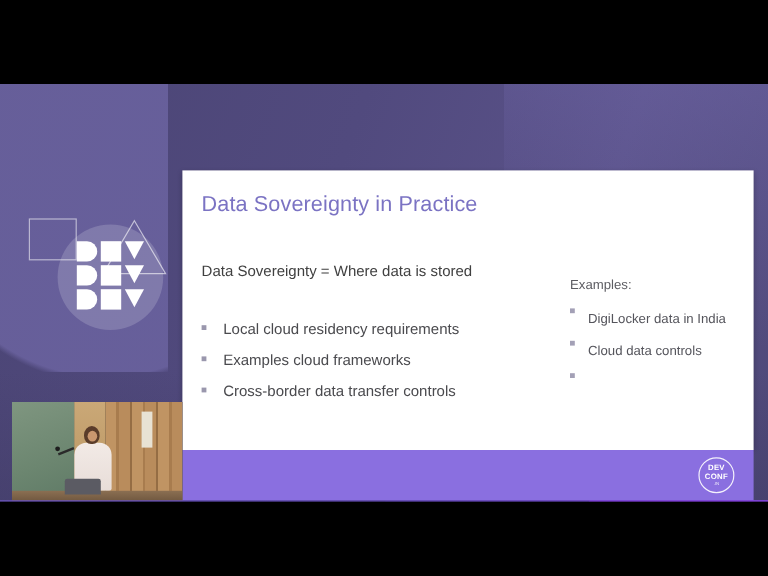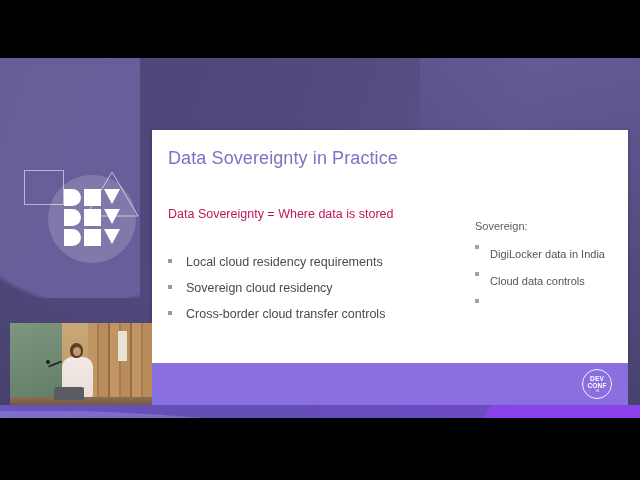--- a/index.html
+++ b/index.html
@@ -7,21 +7,21 @@
   body { font-family:"Liberation Sans", sans-serif; }
 
   #stage { position:relative; width:640px; height:480px; background:#000; }
 
   
   .letterbox { position:absolute; left:0; width:640px; background:#000; z-index:60; }
   #lb-top { top:0; height:58px; }
   #lb-bottom { top:418px; height:62px; }
 
   
-  #video { position:absolute; left:0; top:58px; width:640px; height:360px; overflow:hidden;
+  #video { position:absolute; left:0; top:70px; width:640px; height:360px; overflow:hidden;
            background:linear-gradient(110deg,#4b4575 0%,#514a7e 40%,#5a5289 70%,#4e4878 100%); }
 
   .bgshape { position:absolute; }
   #bg-curve-left { left:-120px; top:-60px; width:260px; height:300px;
       background:radial-gradient(circle at 80% 50%, #6b63a0 0%, #6b63a0 60%, rgba(107,99,160,0) 62%);
       opacity:.85; }
   #bg-diag-right { right:-40px; top:0; width:260px; height:300px;
       background:linear-gradient(200deg, rgba(124,114,186,.35) 0%, rgba(124,114,186,0) 60%); }
   #bg-wash-bottom { left:0; bottom:0; width:640px; height:120px;
       background:linear-gradient(180deg, rgba(60,55,95,0) 0%, rgba(60,55,95,.45) 100%); }
@@ -41,21 +41,21 @@
   .gl-d { background:#fff; border-radius:0 9px 9px 0; }
   .gl-s { background:#fff; }
   .gl-t { width:0; height:0; border-left:8.5px solid transparent; border-right:8.5px solid transparent;
           border-top:15px solid #fff; align-self:start; }
 
   
   #slide { position:absolute; left:152px; top:72px; width:476px; height:233px;
            background:#fff; box-shadow:0 1px 4px rgba(0,0,0,.25); overflow:hidden; }
   #slide-title { position:absolute; left:16px; top:18px; font-size:18px; color:#7b73c3;
                  letter-spacing:.1px; white-space:nowrap; }
-  #slide-subtitle { position:absolute; left:16px; top:77px; font-size:12.5px; color:#be185d; }
+  #slide-subtitle { position:absolute; left:16px; top:77px; font-size:12.5px; color:#404040; }
 
   #left-bullets { position:absolute; left:16px; top:126px; width:300px; }
   .bullet-row { display:flex; align-items:baseline; margin-bottom:12px; }
   .bullet-sq { width:4px; height:4px; background:#9a97ad; margin-right:14px; flex:none;
                position:relative; top:-3px; }
   .bullet-txt { font-size:12.5px; color:#4a4a4e; line-height:1.1; }
 
   #examples-col { position:absolute; left:323px; top:90px; width:150px; }
   #examples-heading { font-size:11px; color:#5c5c62; margin-bottom:16px; }
   .ex-row { display:flex; align-items:flex-start; margin-bottom:15px; }
@@ -156,30 +156,30 @@
       <div id="slide-title">Data Sovereignty in Practice</div>
       <div id="slide-subtitle">Data Sovereignty = Where data is stored</div>
 
       <div id="left-bullets">
         <div class="bullet-row">
           <span class="bullet-sq"></span>
           <span class="bullet-txt">Local cloud residency requirements</span>
         </div>
         <div class="bullet-row">
           <span class="bullet-sq"></span>
-          <span class="bullet-txt">Sovereign cloud residency</span>
+          <span class="bullet-txt">Examples cloud frameworks</span>
         </div>
         <div class="bullet-row">
           <span class="bullet-sq"></span>
-          <span class="bullet-txt">Cross-border cloud transfer controls</span>
+          <span class="bullet-txt">Cross-border data transfer controls</span>
         </div>
       </div>
 
       <div id="examples-col">
-        <div id="examples-heading">Sovereign:</div>
+        <div id="examples-heading">Examples:</div>
         <div class="ex-row">
           <span class="ex-sq"></span>
           <span class="ex-txt">DigiLocker data in India</span>
         </div>
         <div class="ex-row">
           <span class="ex-sq"></span>
           <span class="ex-txt">Cloud data controls</span>
         </div>
         <div class="ex-row">
           <span class="ex-sq"></span>

